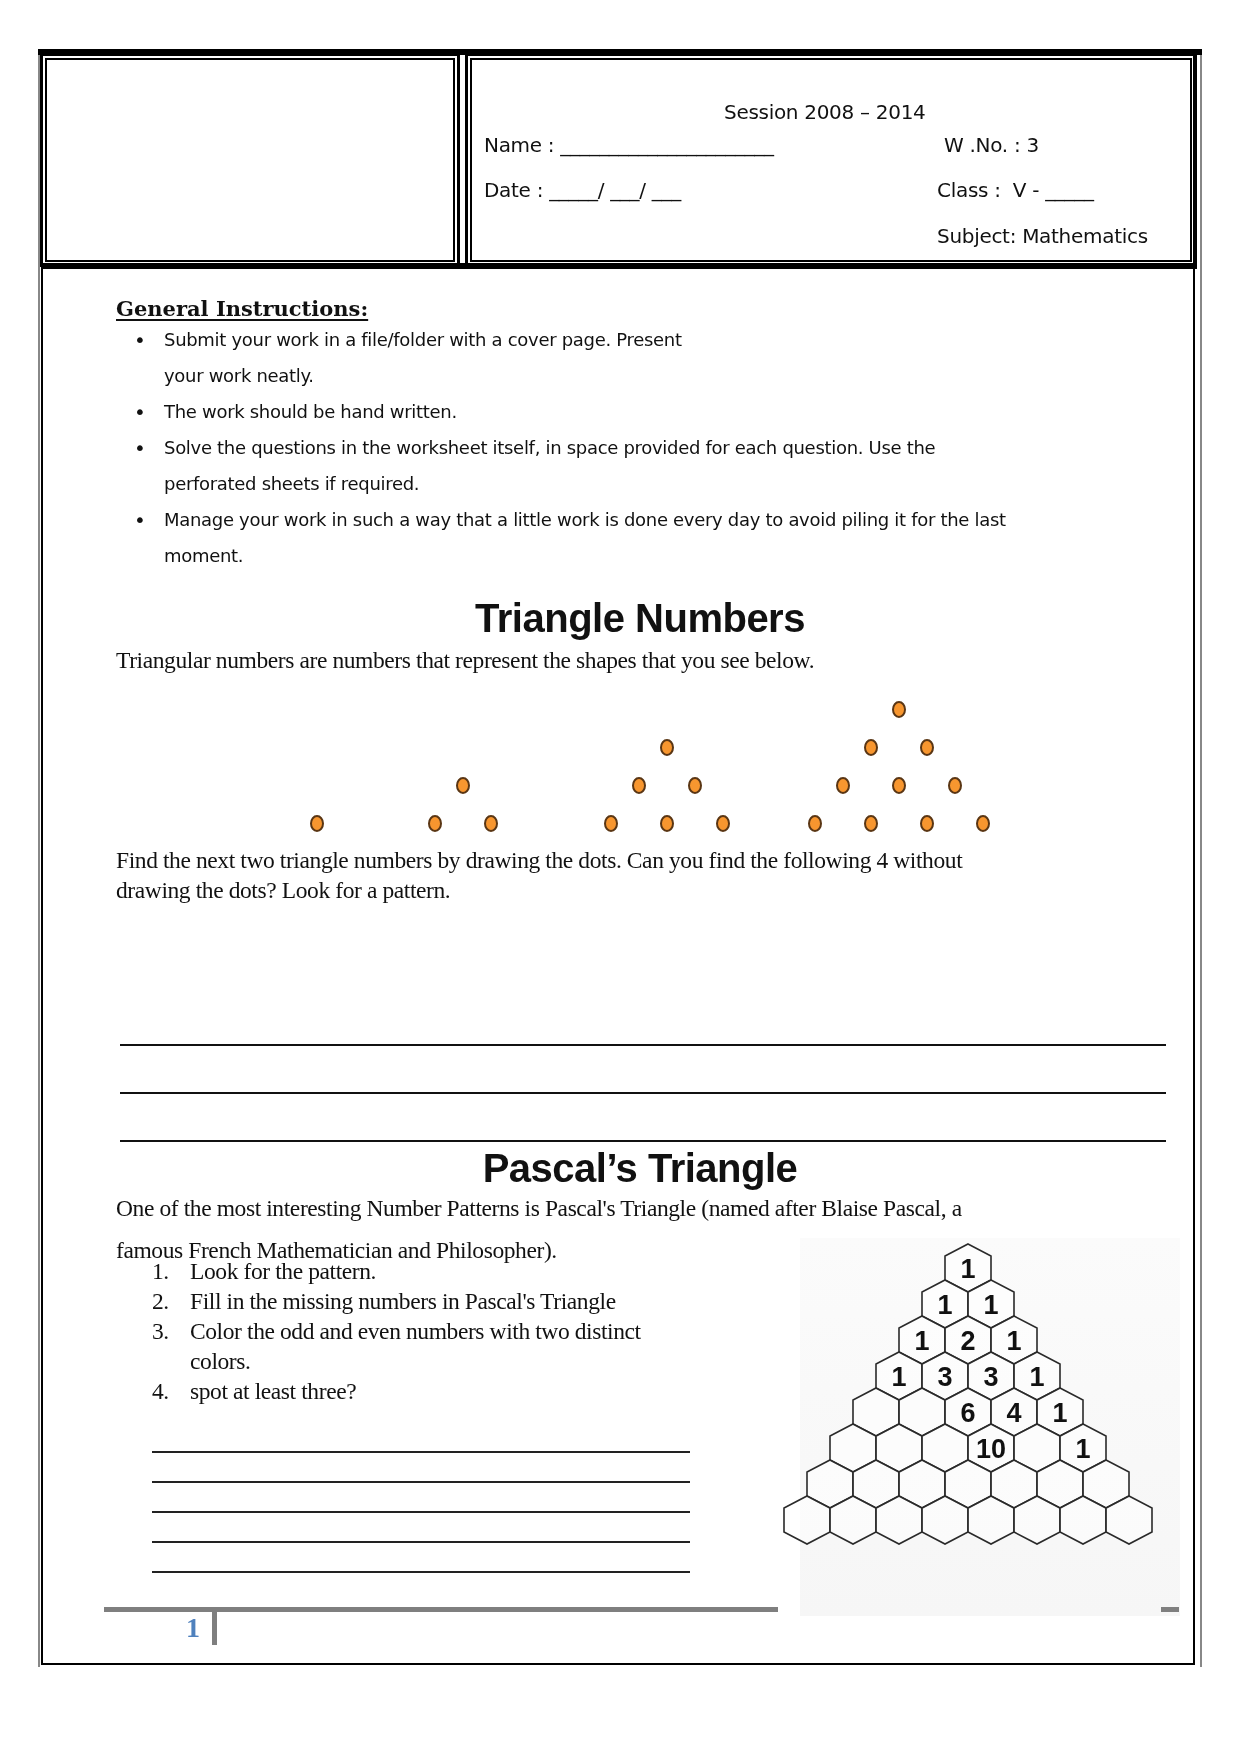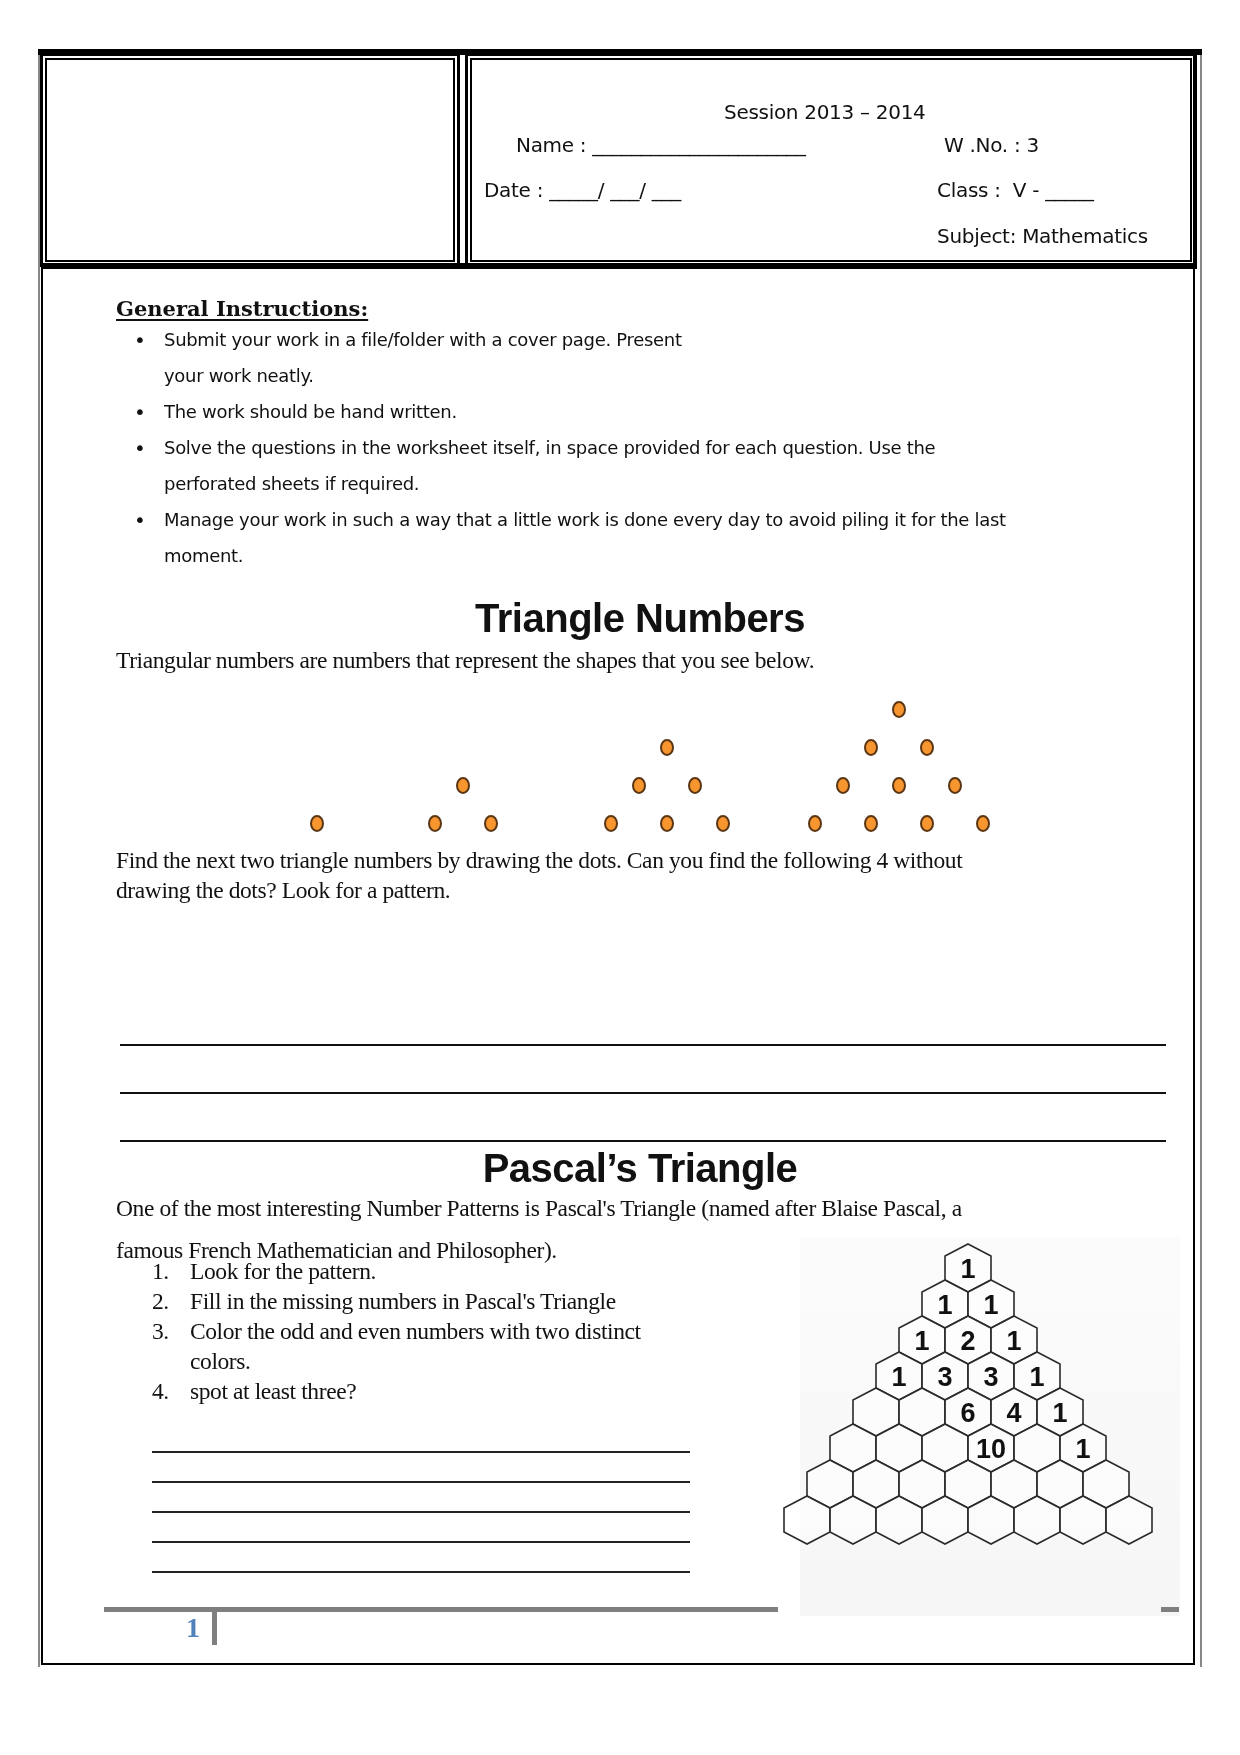--- a/index.html
+++ b/index.html
@@ -51,22 +51,22 @@
 
 <div class="abs" id="top-rule"></div>
 <div class="abs" id="page-left"></div>
 <div class="abs" id="page-right"></div>
 <div class="abs" id="frame"></div>
 
 <div class="hbox" id="logo-box"></div>
 <div class="hbox" id="info-box"></div>
 <div class="abs" id="header-bottom"></div>
 
-<div class="hdr-text" style="left:724px; top:100px;">Session 2013 – 2014</div>
-<div class="hdr-text" style="left:484px; top:133px;margin-left:32px;">Name : ______________________</div>
+<div class="hdr-text" style="left:724px; top:100px;">Session 2008 – 2014</div>
+<div class="hdr-text" style="left:484px; top:133px;">Name : ______________________</div>
 <div class="hdr-text" style="left:944px; top:133px;">W .No. : 3</div>
 <div class="hdr-text" style="left:484px; top:178px;">Date : _____/ ___/ ___</div>
 <div class="hdr-text" style="left:937px; top:178px;">Class :  V - _____</div>
 <div class="hdr-text" style="left:937px; top:224px;text-align:center;">Subject: Mathematics</div>
 
 <div class="abs" id="gi-title">General Instructions:</div>
 <ul class="gi-list">
   <li>
     <span class="gi-line">Submit your work in a file/folder with a cover page. Present</span>
     <span class="gi-line">your work neatly.</span>

